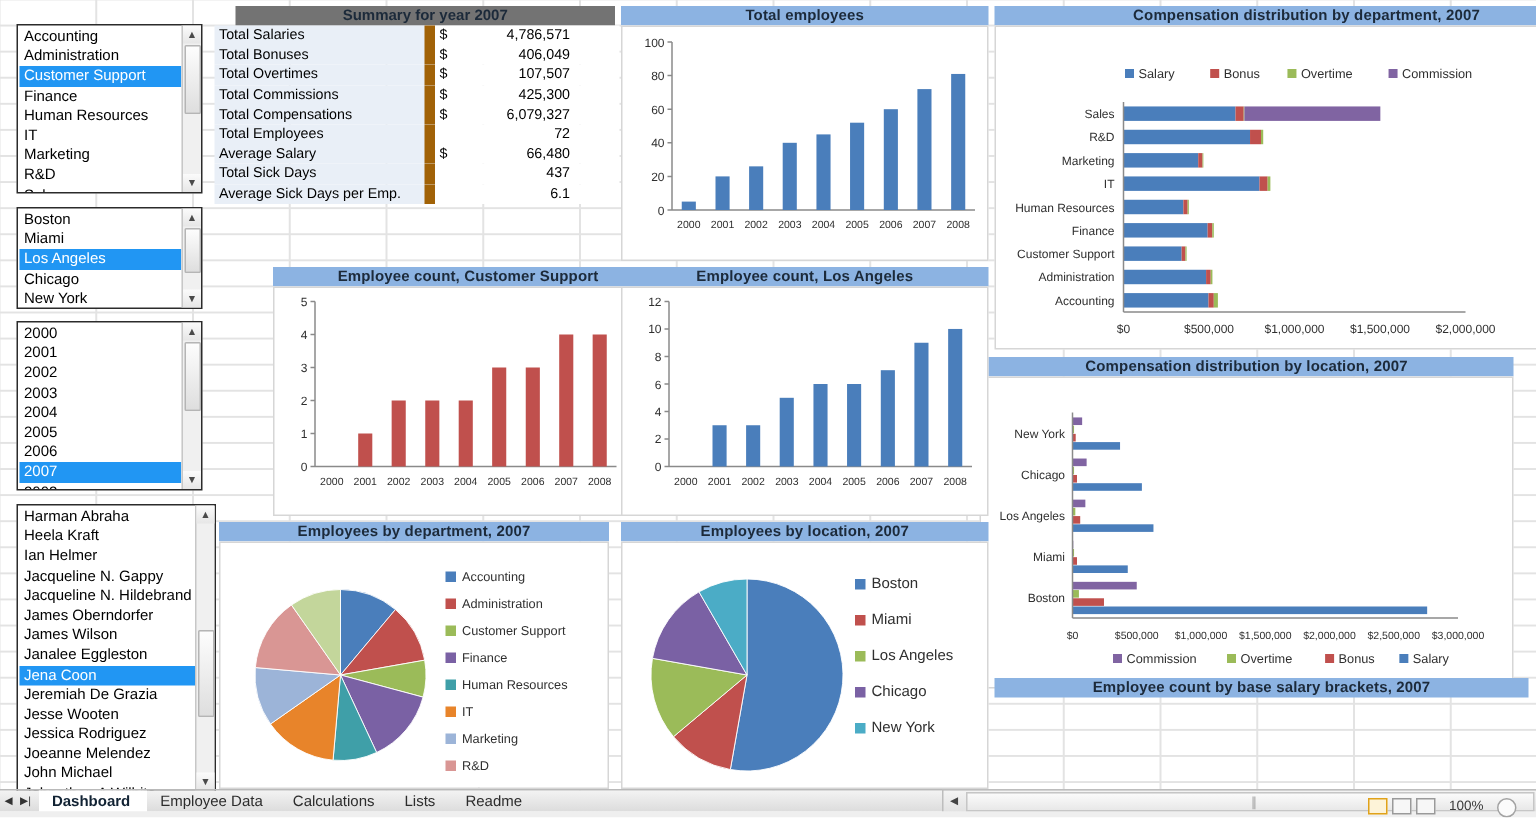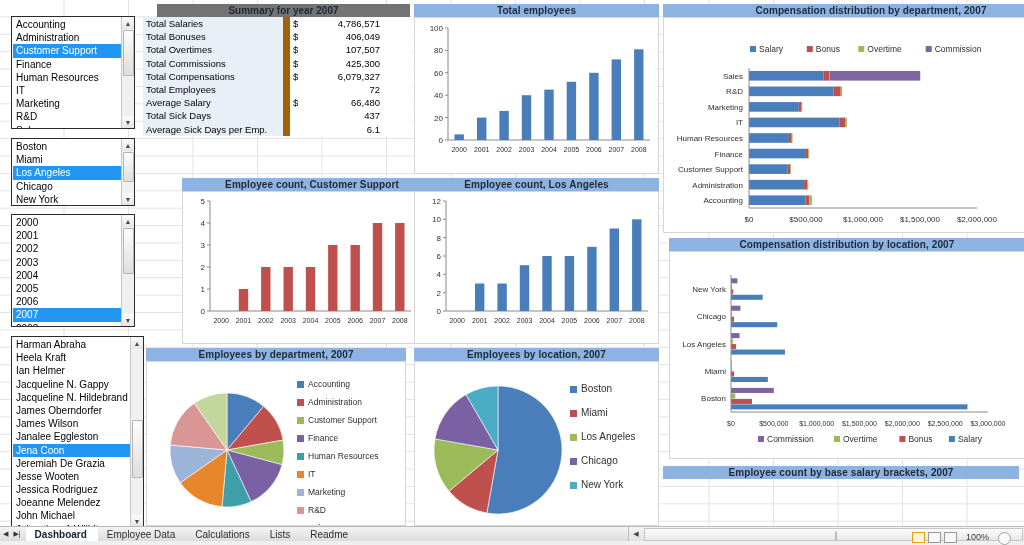--- a/index.html
+++ b/index.html
@@ -409,21 +409,21 @@
             <text x="85" y="204" text-anchor="middle" class="axis-label">$0</text>
             <text x="142" y="204" text-anchor="middle" class="axis-label">$500,000</text>
             <text x="199" y="204" text-anchor="middle" class="axis-label">$1,000,000</text>
             <text x="256" y="204" text-anchor="middle" class="axis-label">$1,500,000</text>
             <text x="313" y="204" text-anchor="middle" class="axis-label">$2,000,000</text>
           </g>
       </svg>
     </div>
   </div>
 
-  <div class="panel" style="left:669px; top:238px; width:356px; height:221px;">
+  <div class="panel" style="left:653px; top:238px; width:356px; height:221px;">
     <div class="panel-title">Compensation distribution by location, 2007</div>
     <div class="chart-box" style="height:208px;">
       <svg width="354" height="206" viewBox="0 0 354 206">
         <g id="cbl-bars">
             <rect x="61" y="135.89" width="42.83" height="5.07" fill="#8064a2"></rect>
             <rect x="61" y="141.37" width="4.28" height="5.07" fill="#9bbb59"></rect>
             <rect x="61" y="146.85" width="20.99" height="5.07" fill="#c0504d"></rect>
             <rect x="61" y="152.33" width="236.44" height="5.07" fill="#4a7ebb"></rect>
             <rect x="61" y="108.49" width="0.51" height="5.07" fill="#8064a2"></rect>
             <rect x="61" y="113.97" width="1.03" height="5.07" fill="#9bbb59"></rect>
@@ -625,21 +625,21 @@
             <text x="166" y="78" class="legend-text-lg">Los Angeles</text>
             <rect x="155" y="96" width="7" height="7" fill="#7a61a4"></rect>
             <text x="166" y="102" class="legend-text-lg">Chicago</text>
             <rect x="155" y="120" width="7" height="7" fill="#4bacc6"></rect>
             <text x="166" y="126" class="legend-text-lg">New York</text>
           </g>
       </svg>
     </div>
   </div>
 
-  <div class="panel" style="left:663px; top:466px; width:356px; height:62px;">
+  <div class="panel" style="left:663px; top:452px; width:356px; height:62px;">
     <div class="panel-title">Employee count by base salary brackets, 2007</div>
   </div>
 
   <div id="tabbar">
     <div class="nav-arrows">
       <span>◀</span>
       <span>▶|</span>
     </div>
     <div class="tab active">Dashboard</div>
     <div class="tab">Employee Data</div>

